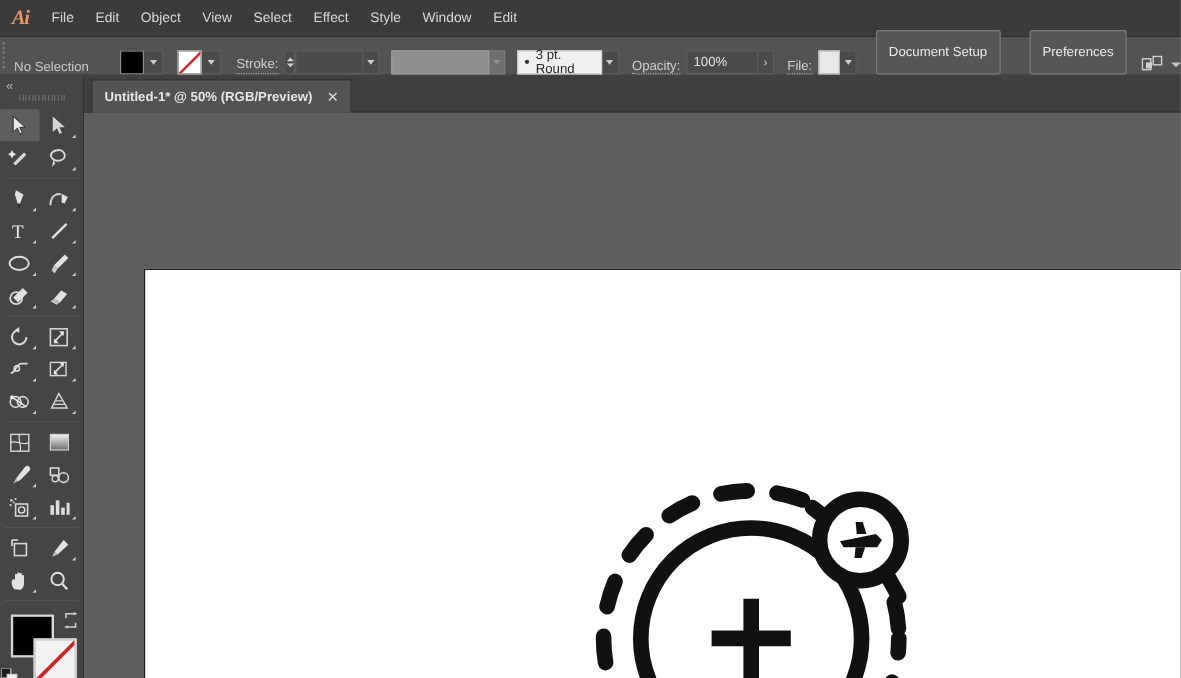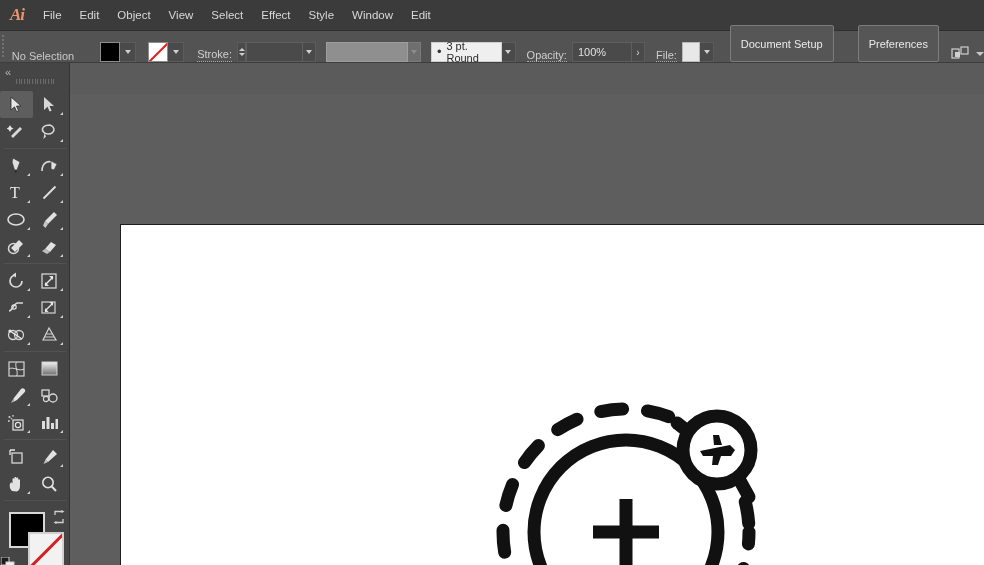--- a/index.html
+++ b/index.html
@@ -252,20 +252,26 @@
     <div style="display:flex;align-items:center;margin-left:12px;">
       <svg width="19" height="16" viewBox="0 0 19 16">
         <rect x="1" y="3" width="7" height="9" fill="none" stroke="#cfcfcf" stroke-width="1.2"></rect>
         <rect x="10" y="1" width="7" height="7" fill="none" stroke="#cfcfcf" stroke-width="1.2"></rect>
         <rect x="4" y="6" width="5" height="5" fill="#cfcfcf"></rect>
       </svg>
       <span class="chev"></span>
     </div>
   </div>
 
+  <div class="tabbar">
+    <div class="doctab">
+      <span class="tname">Untitled-1* @ 50% (RGB/Preview)</span>
+      <span class="tclose">✕</span>
+    </div>
+  </div>
 
   <div class="toolpanel">
     <div class="tp-head">
       <span class="collapse">«</span>
       <span class="tp-grip">
         <i></i>
           <i></i>
           <i></i>
           <i></i>
           <i></i>

